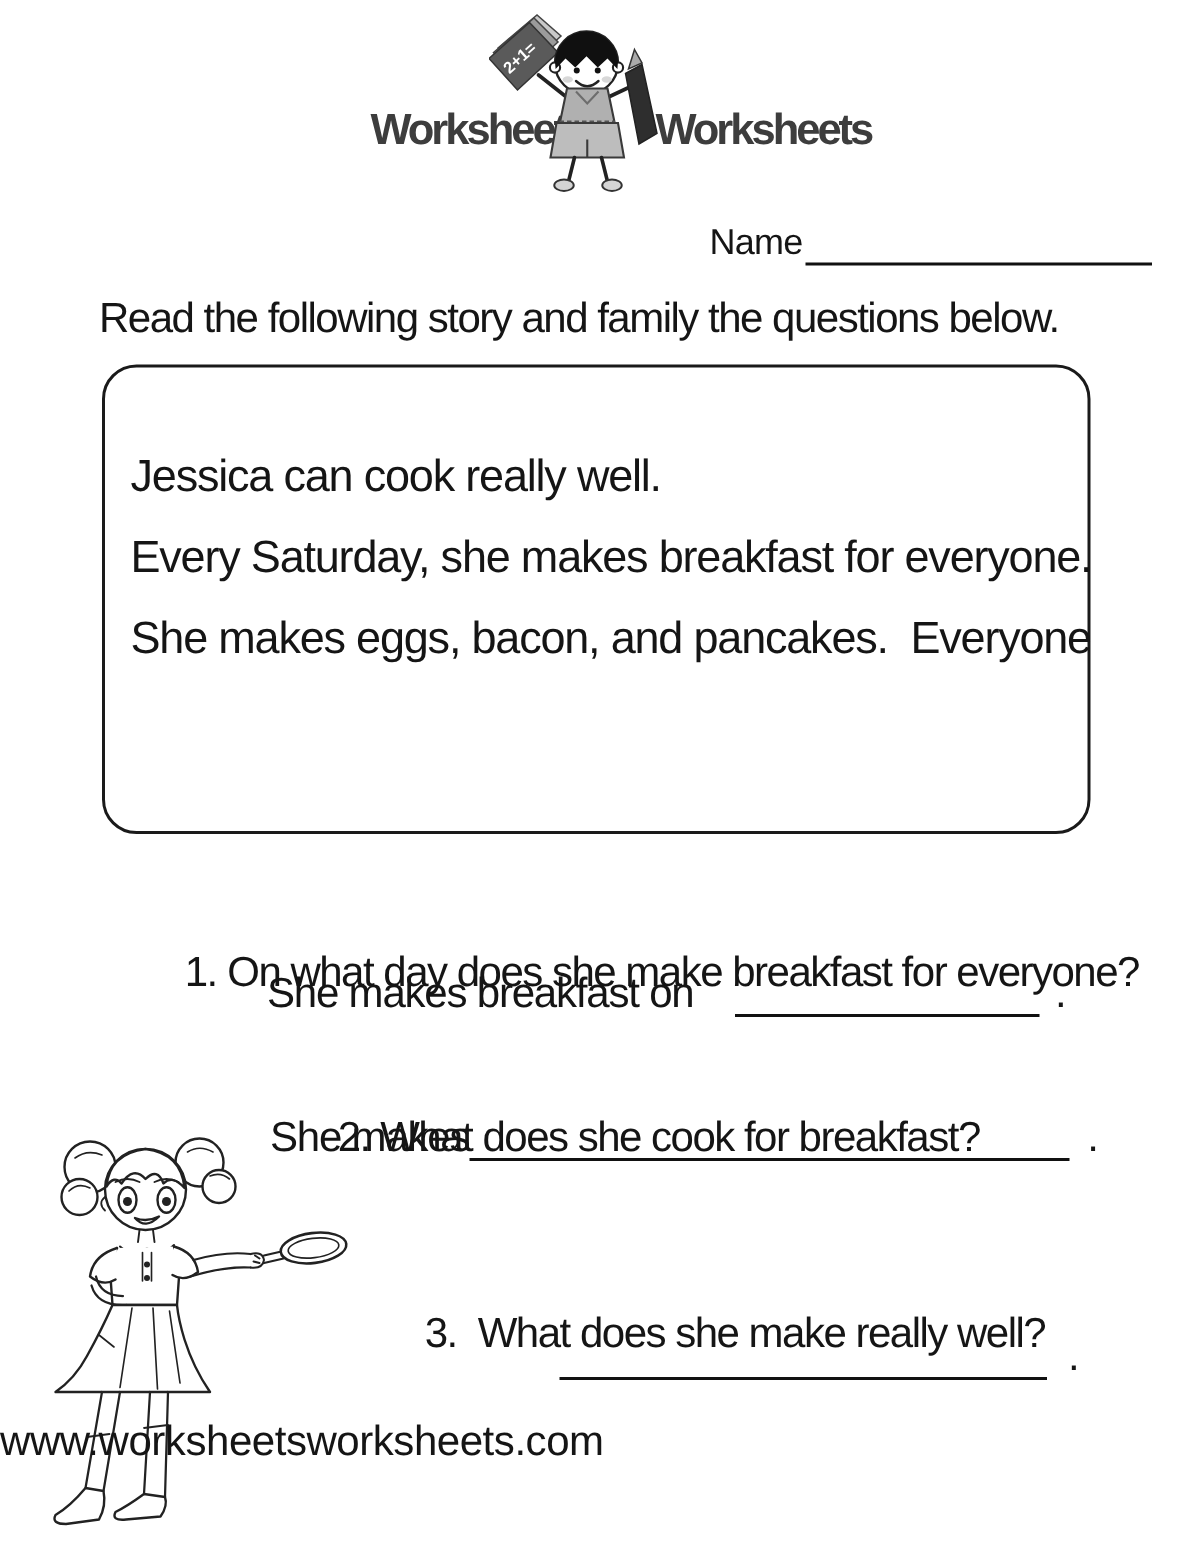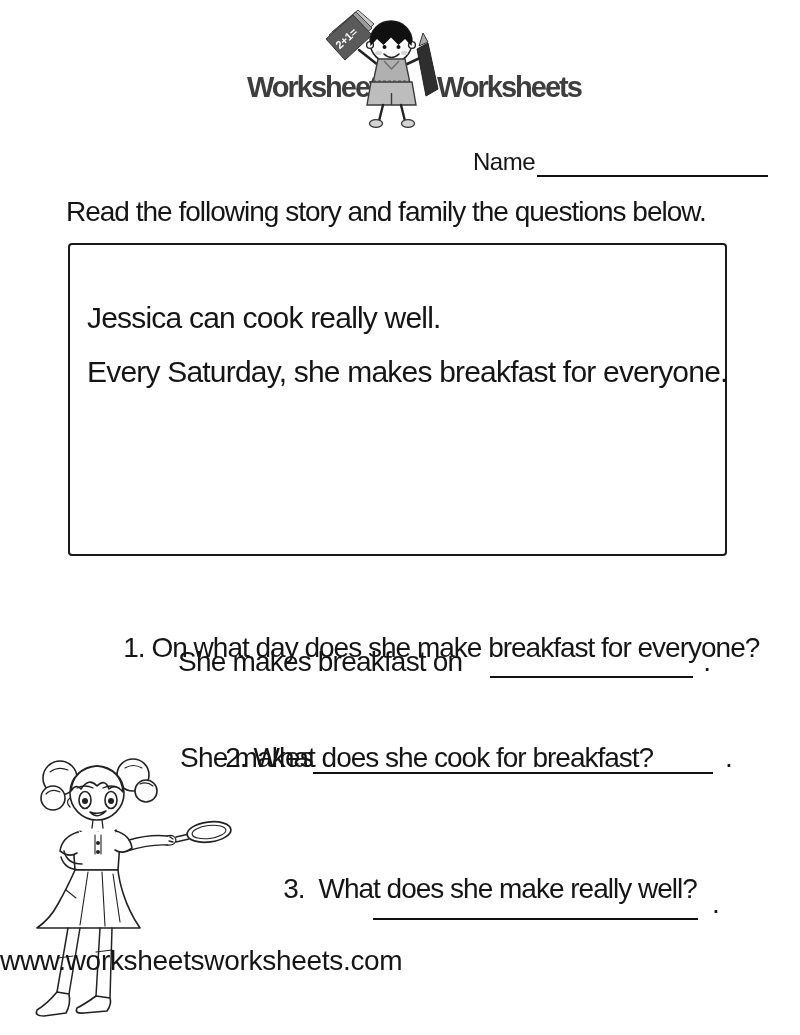--- a/index.html
+++ b/index.html
@@ -18,21 +18,21 @@
   .logo-word.right { left:437px; }
   .logo-boy { position:absolute; left:326px; top:8px; }
   
   .name-label { position:absolute; left:473px; top:148px; font-size:24px; letter-spacing:-0.5px; }
   .name-blank { position:absolute; left:537px; top:175px; width:231px; height:2px; background:#111; }
   
   .instruction { position:absolute; left:66px; top:196px; font-size:28px; letter-spacing:-1px; white-space:pre; }
   
   .story-box {
     position:absolute; left:68px; top:243px; width:659px; height:313px;
-    border:2px solid #1a1a1a; border-radius:4px;
+    border:2px solid #1a1a1a; border-radius:23px;
     padding:46px 10px 0 17px;
   }
   .story-line { font-size:30px; letter-spacing:-0.8px; line-height:54px; white-space:pre; }
   
   .question { position:absolute; font-size:28px; letter-spacing:-1px; white-space:pre; }
   .q1 { left:96px;  top:600px; }
   .q2 { left:198px; top:710px; }
   .q3 { left:256px; top:841px; }
   .q-num { margin-right:7px; }
   .q-num.wide { margin-right:14px; }
@@ -104,20 +104,21 @@
   </div>
 
   <div class="name-label">Name</div>
   <div class="name-blank"></div>
 
   <div class="instruction">Read the following story and family the questions below.</div>
 
   <div class="story-box">
     <div class="story-line">Jessica can cook really well.</div>
     <div class="story-line">Every Saturday, she makes breakfast for everyone.</div>
+    <div class="story-line">She makes eggs, bacon, and pancakes.  Everyone</div>
   </div>
 
   <div class="question q1">
     <span class="q-num">1.</span><span>On what day does she make breakfast for everyone?</span>
   </div>
   <div class="answer-row a1">
     <span>She makes breakfast on</span>
     <span class="blank b1"></span>
     <span class="dot1">.</span>
   </div>

